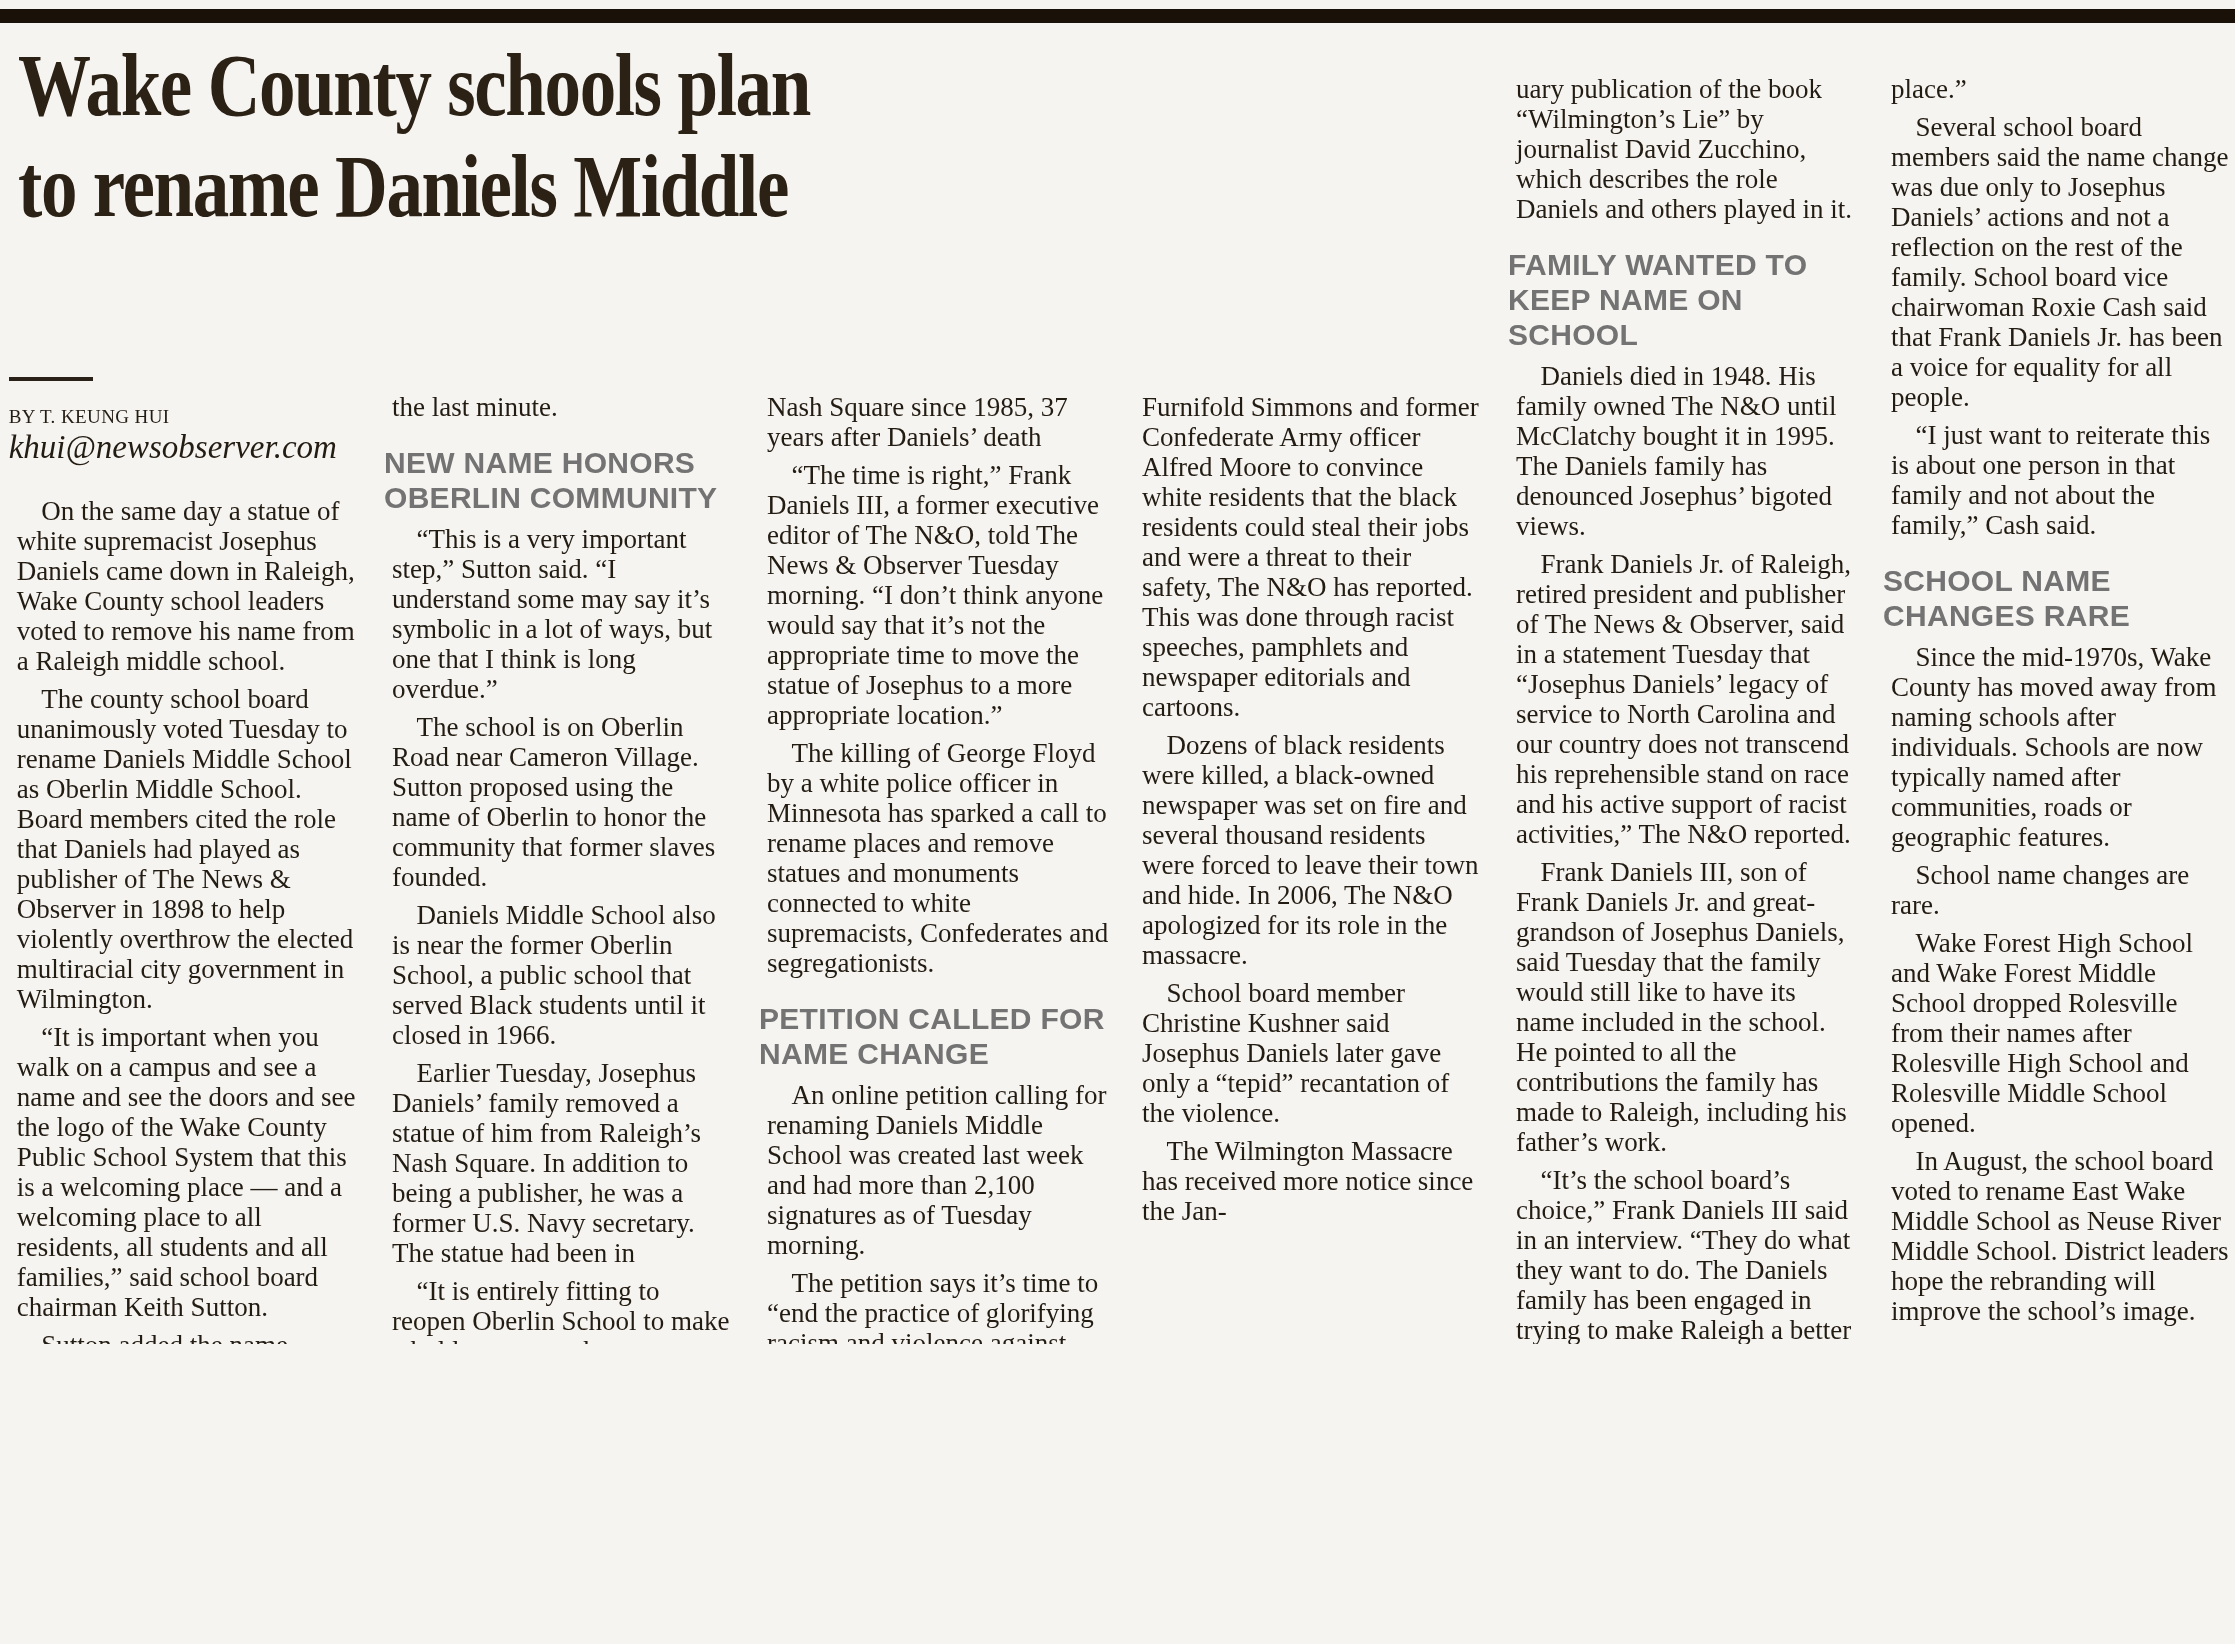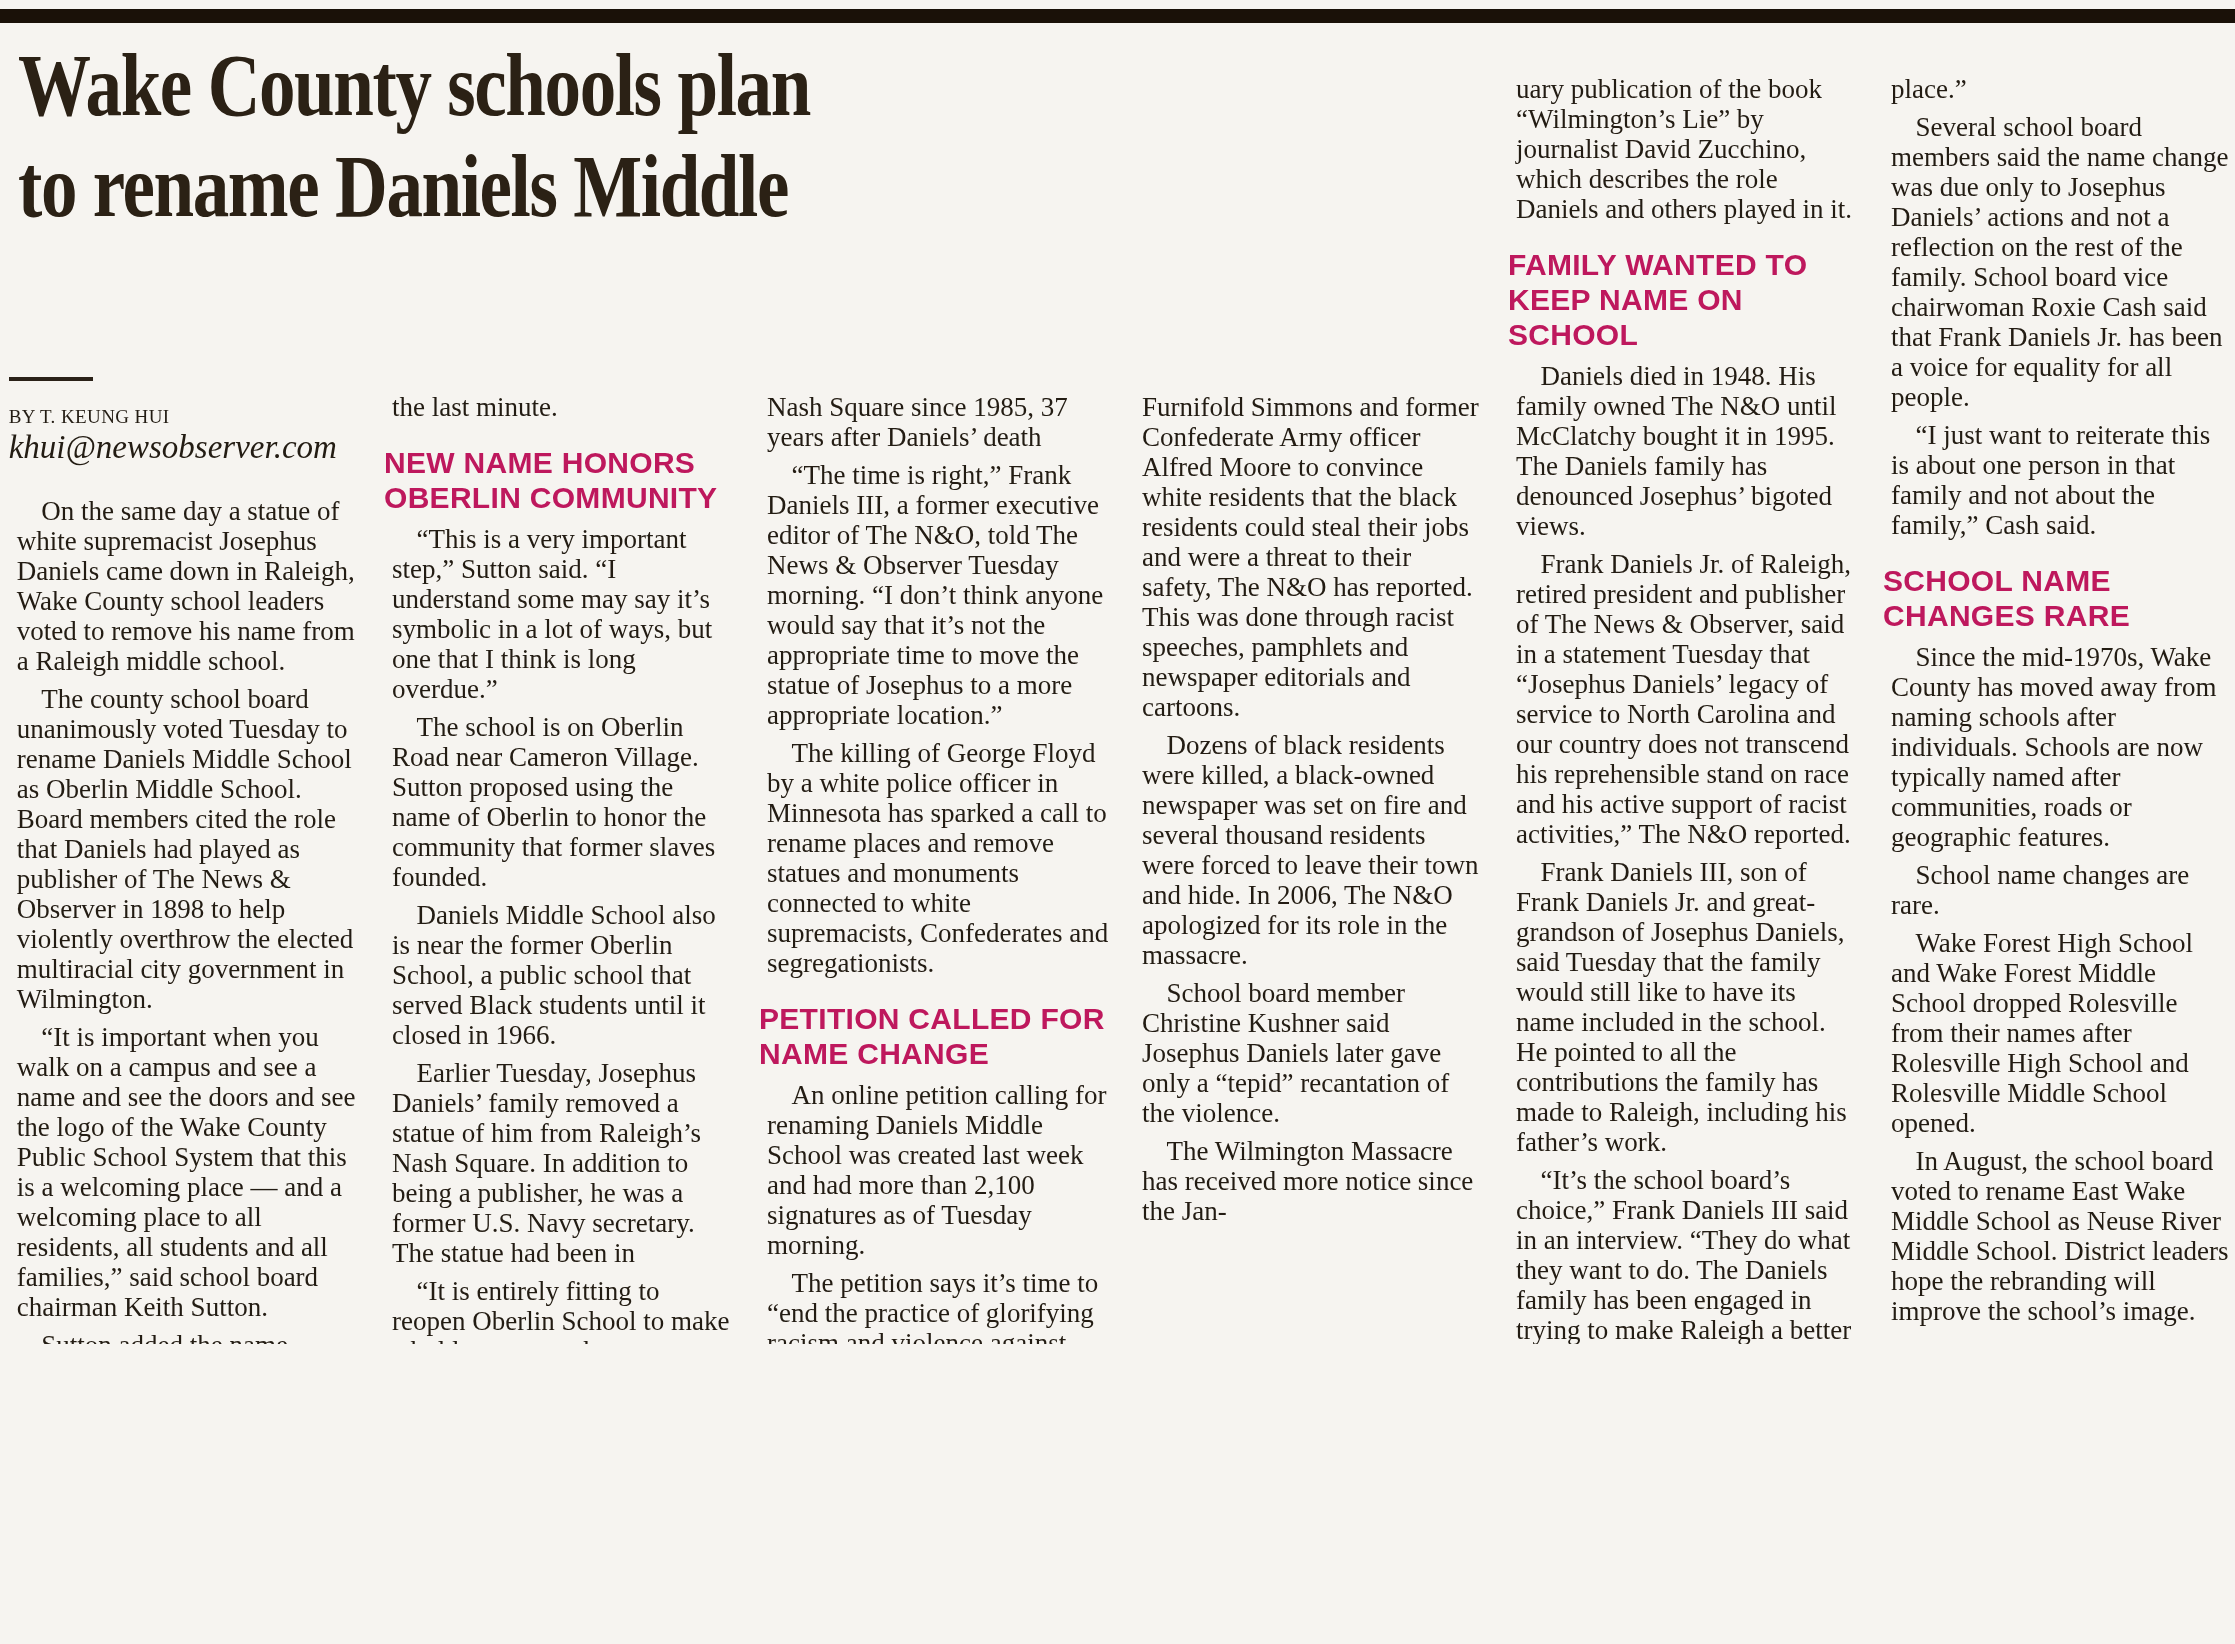--- a/index.html
+++ b/index.html
@@ -74,21 +74,21 @@
     line-height: 31px;
   }
   .block { margin: 8px; }
   .para.indent { text-indent: 24.5px; }
   .subhead {
     font-family: "Liberation Sans", sans-serif;
     font-weight: 700;
     font-size: 30px;
     line-height: 35px;
     letter-spacing: 0.3px;
-    color: #be185d;
+    color: #737373;
     margin: 23px 0 8.7px 0;
   }
   .rule {
     width: 262px; height: 0;
     border-top: 3.5px solid #2a2118;
     margin: 28px 0 17.5px 0;
   }
   .tagline {
     font-style: italic;
     font-size: 29px;

